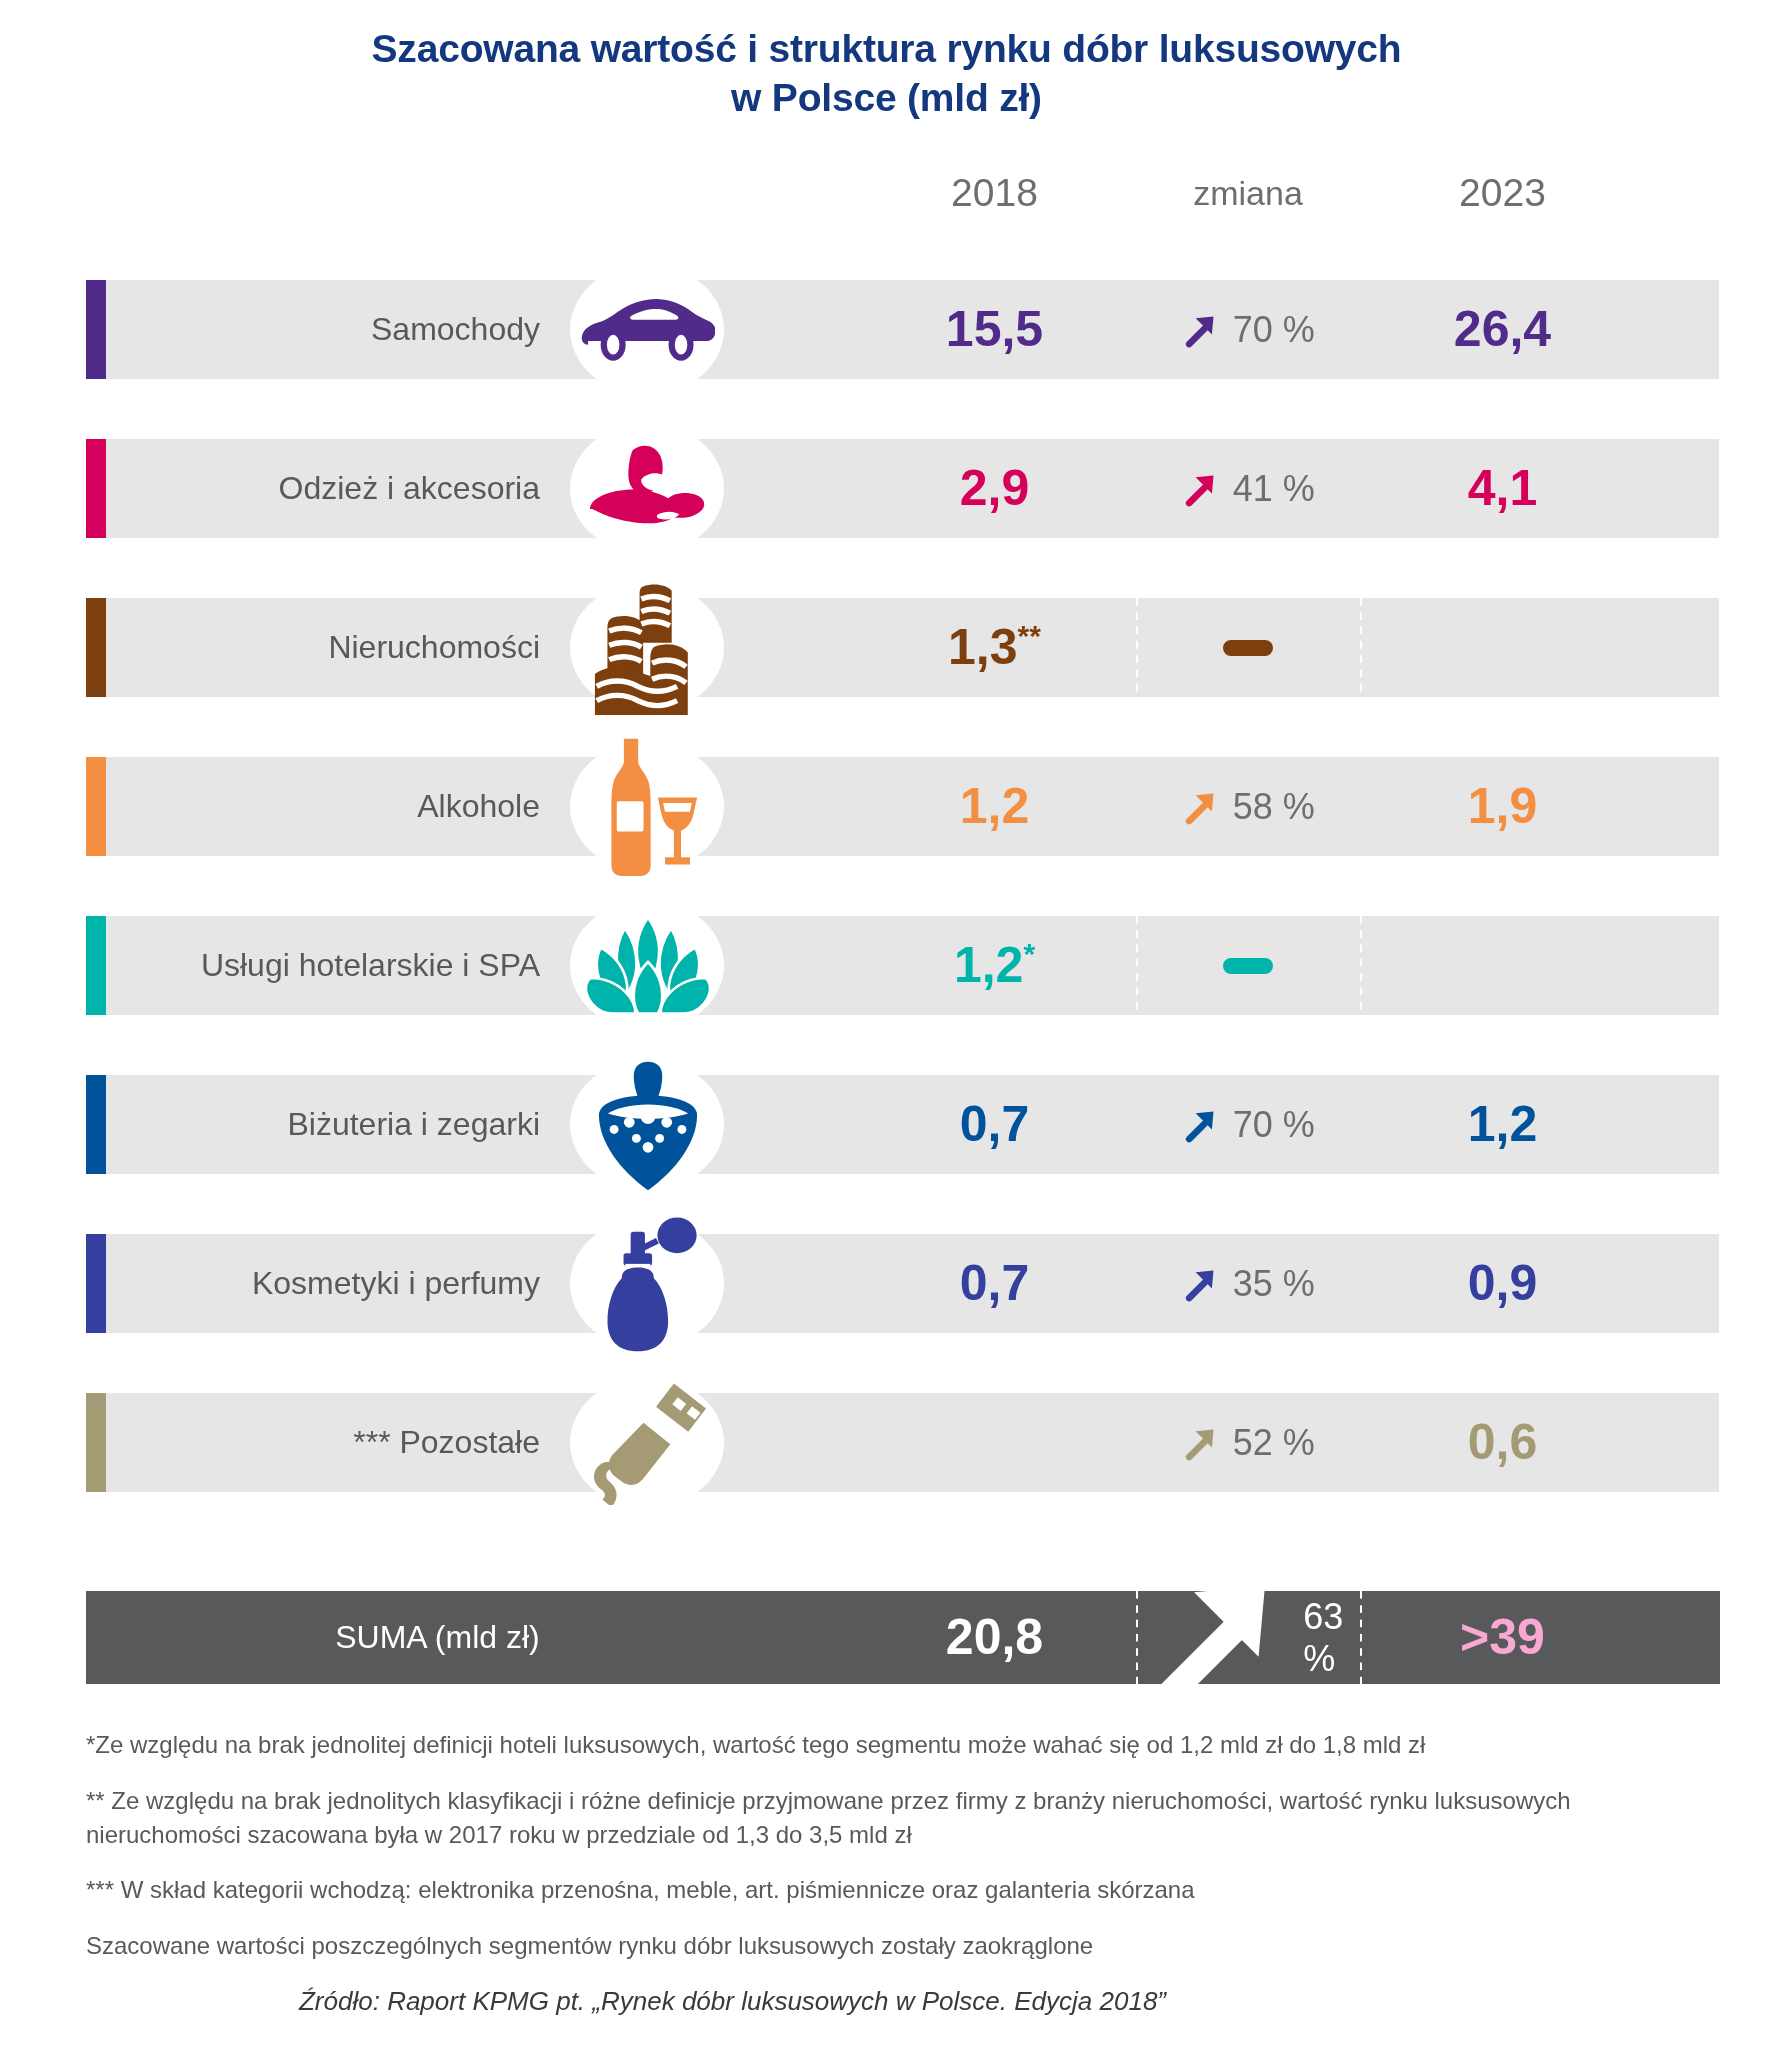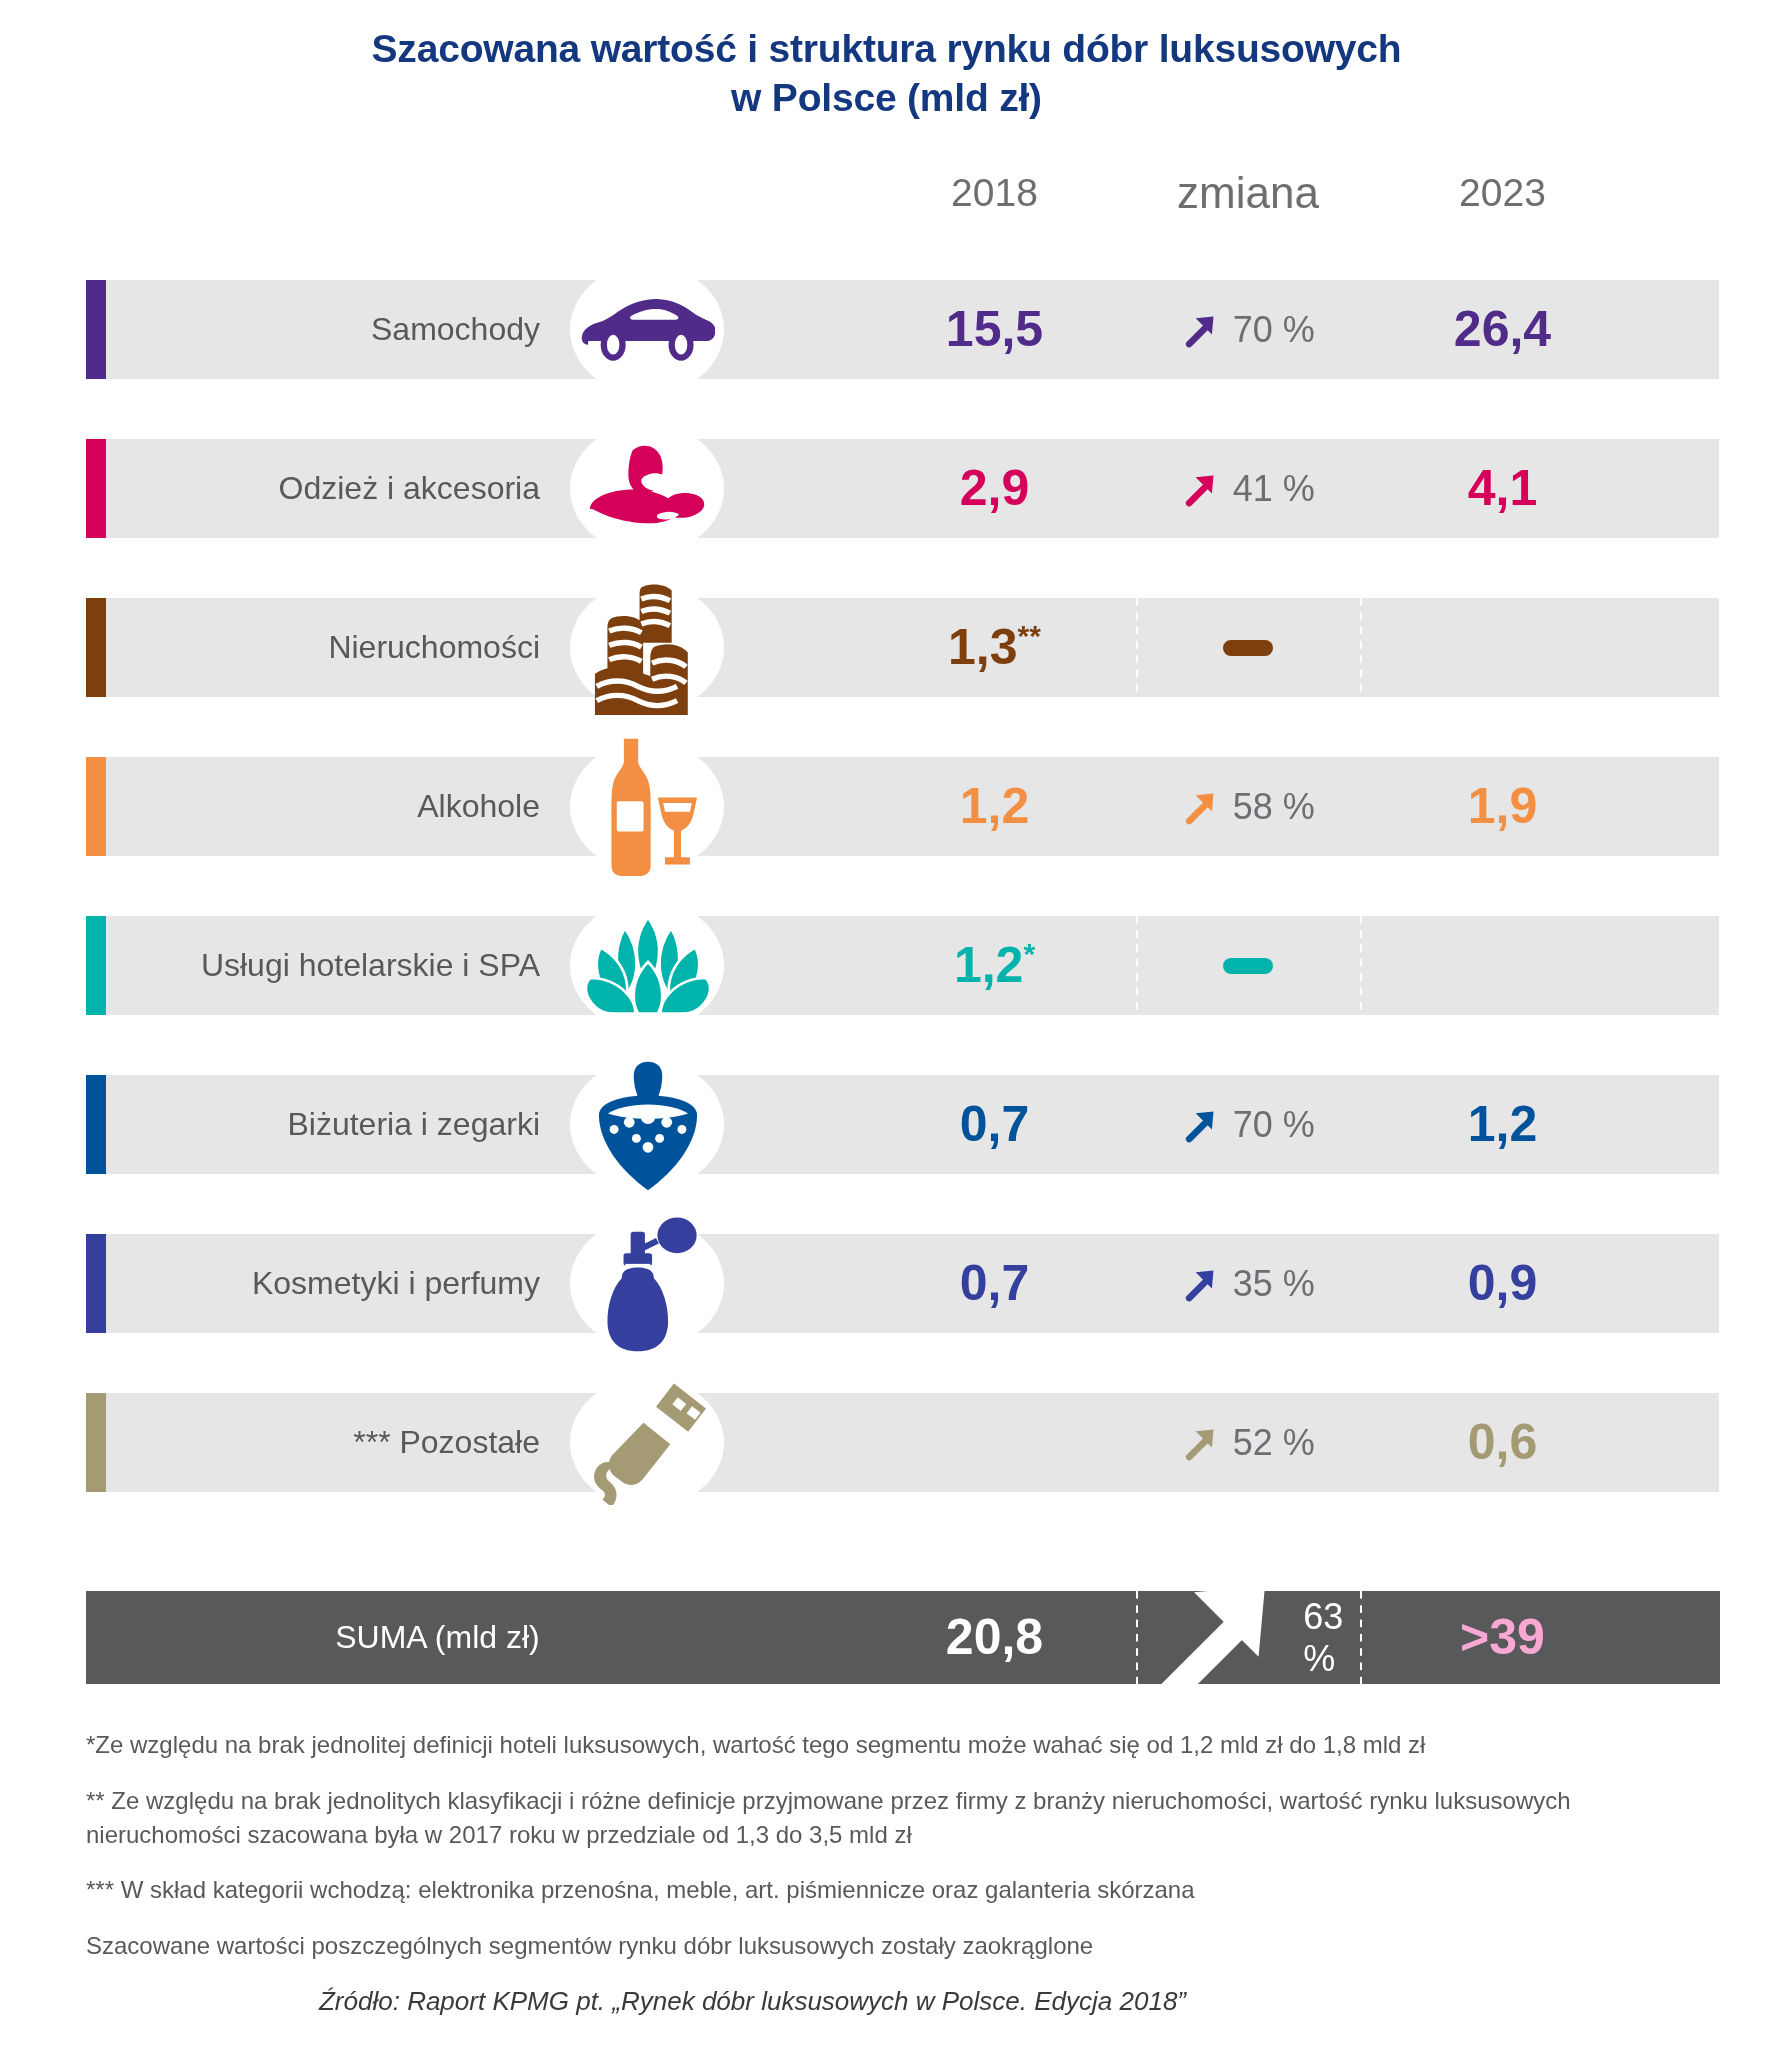--- a/index.html
+++ b/index.html
@@ -47,21 +47,21 @@
   }
   .col-head {
     position: absolute;
     text-align: center;
     font-size: 39px;
     color: #6d6e71;
     font-weight: 400;
     line-height: 56px;
   }
   .col-head.h2018 { left: 860px; width: 269px; }
-  .col-head.hzmiana { left: 1136px; width: 224px; font-size: 44px; }
+  .col-head.hzmiana { left: 1136px; width: 224px; font-size: 34px; }
   .col-head.h2023 { left: 1368px; width: 269px; }
 
   
   .rows {
     position: absolute;
     top: 256px;
     left: 0;
     width: 1773px;
     margin-top: 24px;
   }
@@ -282,21 +282,20 @@
   }
   .source {
     position: absolute;
     top: 1986px;
     left: 0;
     width: 1465px;
     text-align: center;
     font-size: 26px;
     font-style: italic;
     color: #3a3a3c;
-    padding-left: 20px;
   }
 </style>
 </head>
 <body>
 
 <div class="page">
 
   <div class="title">
     <span class="t-line">Szacowana wartość i struktura rynku dóbr luksusowych</span>
     <span class="t-line">w Polsce (mld zł)</span>

